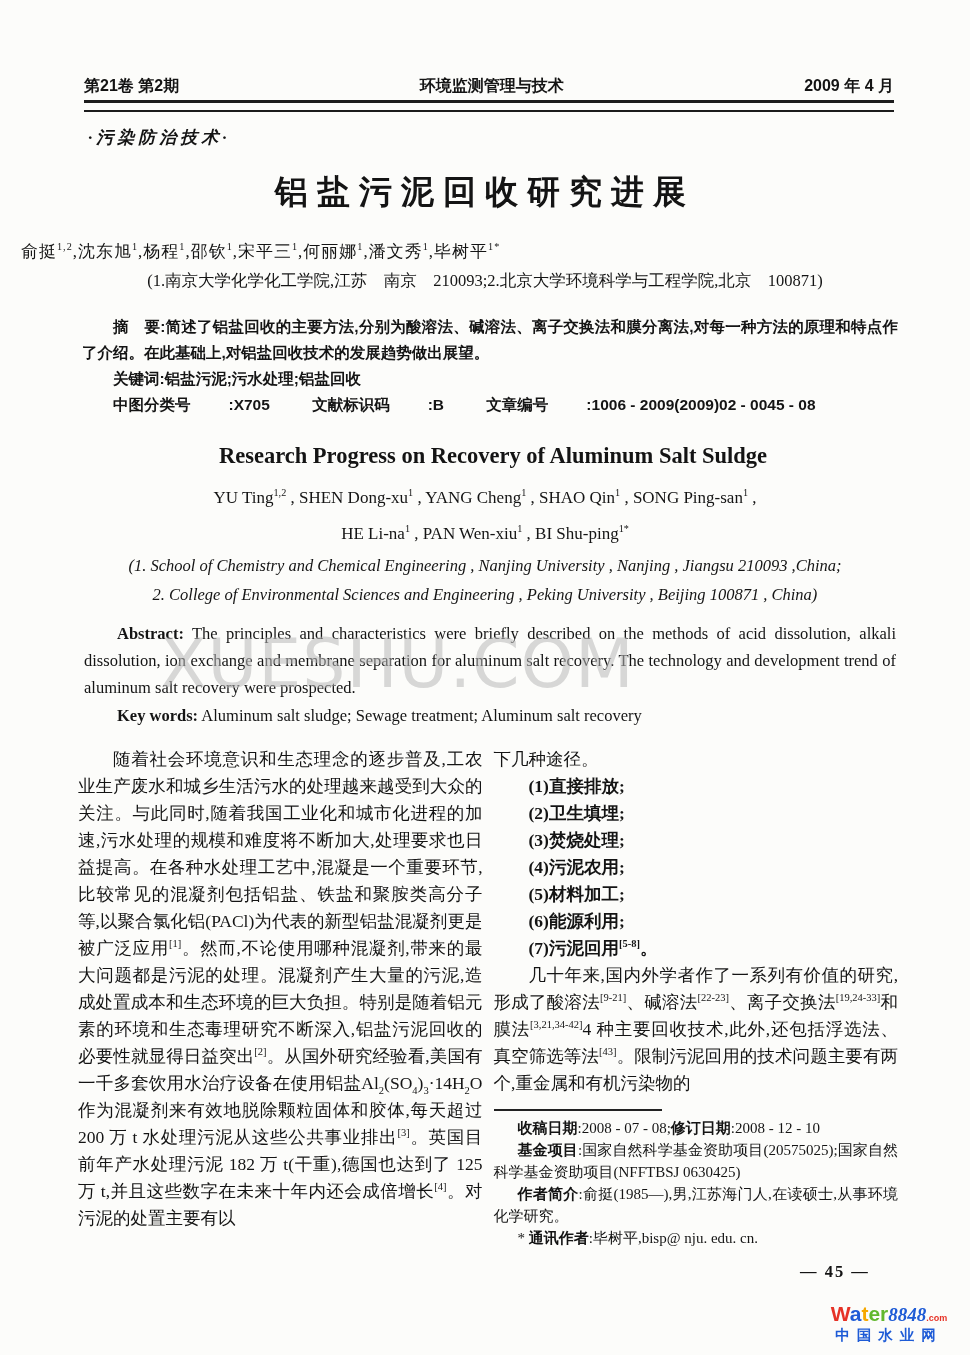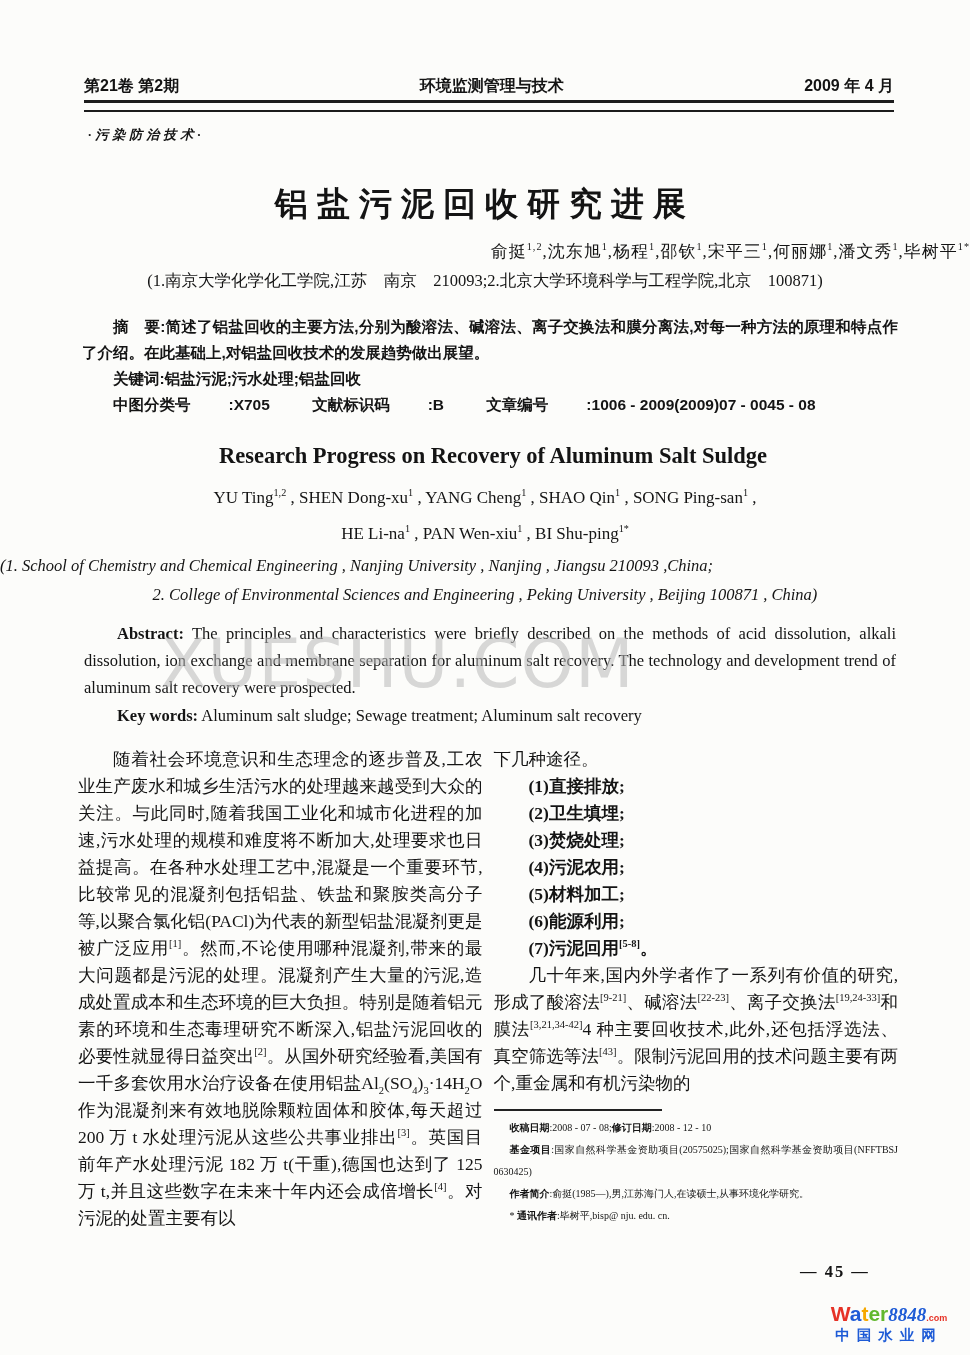--- a/index.html
+++ b/index.html
@@ -22,33 +22,33 @@
     display:flex;justify-content:space-between;align-items:baseline;
     font-size:16px;font-weight:bold;
     font-family:"Liberation Sans","DejaVu Sans",sans-serif;
   }
   .double-rule{
     position:absolute;top:100px;left:84px;right:76px;height:7px;
     border-top:3px solid #1c1c1c;border-bottom:2px solid #1c1c1c;
   }
   .section-label{
     position:absolute;top:126px;left:88px;
-    font-size:13px;font-weight:bold;letter-spacing:4px;
+    font-size:17px;font-weight:bold;letter-spacing:4px;
     font-style:italic;
   }
 
   
   .cn-title{
     position:absolute;top:170px;left:0;right:0;
     text-align:center;font-size:33px;font-weight:bold;letter-spacing:9px;
     font-family:"Liberation Sans","DejaVu Sans",sans-serif;
   }
   .cn-authors{
     position:absolute;top:240px;left:0;right:0;
-    text-align:right;font-size:17px;letter-spacing:1px;
+    text-align:left;font-size:17px;letter-spacing:1px;padding-left:21px;
   }
   .cn-affil{
     position:absolute;top:270px;left:0;right:0;
     text-align:center;font-size:16.5px;
   }
 
   
   .cn-abstract{
     position:absolute;top:314px;left:82px;right:72px;
     font-family:"Liberation Sans","DejaVu Sans",sans-serif;
@@ -59,21 +59,21 @@
   .cn-abstract .meta-line span{margin-right:38px;}
   .cn-abstract .meta-line span:last-child{margin-right:0;}
 
   
   .en-title{
     position:absolute;top:443px;left:0;right:0;
     text-align:center;font-size:22.5px;font-weight:bold;
   }
   .en-authors-1{position:absolute;top:488px;left:0;right:0;text-align:center;font-size:17px;}
   .en-authors-2{position:absolute;top:524px;left:0;right:0;text-align:center;font-size:17px;}
-  .en-affil-1{position:absolute;top:556px;left:0;right:0;text-align:left;font-size:16.5px;font-style:italic;}
+  .en-affil-1{position:absolute;top:556px;left:0;right:0;text-align:center;font-size:16.5px;font-style:italic;}
   .en-affil-2{position:absolute;top:585px;left:0;right:0;text-align:center;font-size:16.5px;font-style:italic;}
 
   .en-abstract{
     position:absolute;top:620px;left:84px;right:74px;
     font-size:16.5px;line-height:27px;text-align:justify;
   }
   .en-abstract p{margin:0;text-indent:2em;}
   .en-abstract .kw{margin-top:1px;}
 
   
@@ -88,21 +88,21 @@
   .columns{
     position:absolute;top:746px;left:78px;right:72px;
     display:flex;gap:11px;
   }
   .col{flex:1;font-size:17.5px;line-height:27px;text-align:justify;}
   .col p{margin:0;}
   .indent{text-indent:2em;}
   .col .list-item{text-indent:2em;font-weight:bold;}
 
   
-  .footnote{margin-top:12px;font-size:10px;line-height:22px;}
+  .footnote{margin-top:12px;font-size:15px;line-height:22px;}
   .footnote-rule{width:168px;border-top:2px solid #222;margin-bottom:6px;}
   .footnote p{margin:0;text-indent:1.6em;text-align:justify;}
   .footnote b{font-family:"Liberation Sans","DejaVu Sans",sans-serif;}
 
   
   .page-number{
     position:absolute;top:1262px;left:800px;
     font-size:16.5px;font-weight:bold;letter-spacing:2px;
   }
 
@@ -124,31 +124,31 @@
 
   <div class="journal-header">
     <span>第21卷  第2期</span>
     <span>环境监测管理与技术</span>
     <span>2009 年 4 月</span>
   </div>
   <div class="double-rule"></div>
 
   <div class="section-label">·污染防治技术·</div>
 
-  <h1 class="cn-title" style="margin:12px;text-align:center;">铝盐污泥回收研究进展</h1>
+  <h1 class="cn-title" style="margin:0;text-align:center;">铝盐污泥回收研究进展</h1>
   <div class="cn-authors">俞挺<sup>1,2</sup>,沈东旭<sup>1</sup>,杨程<sup>1</sup>,邵钦<sup>1</sup>,宋平三<sup>1</sup>,何丽娜<sup>1</sup>,潘文秀<sup>1</sup>,毕树平<sup>1*</sup></div>
   <div class="cn-affil">(1.南京大学化学化工学院,江苏　南京　210093;2.北京大学环境科学与工程学院,北京　100871)</div>
 
   <div class="cn-abstract">
     <p><span>摘　要</span><span>:简述了铝盐回收的主要方法,分别为酸溶法、碱溶法、离子交换法和膜分离法,对每一种方法的原理和特点作了介绍。在此基础上,对铝盐回收技术的发展趋势做出展望。</span></p>
     <p><span>关键词</span><span>:铝盐污泥;污水处理;铝盐回收</span></p>
     <p class="meta-line">
       <span><span>中图分类号</span><span>:X705</span></span>
       <span><span>文献标识码</span><span>:B</span></span>
-      <span><span>文章编号</span><span>:1006 - 2009(2009)07 - 0045 - 08</span></span>
+      <span><span>文章编号</span><span>:1006 - 2009(2009)02 - 0045 - 08</span></span>
     </p>
   </div>
 
   <h2 class="en-title" style="margin:0;padding-left:16px;">Research Progress on Recovery of Aluminum Salt Suldge</h2>
   <div class="en-authors-1">YU Ting<sup>1,2</sup> , SHEN Dong-xu<sup>1</sup> , YANG Cheng<sup>1</sup> , SHAO Qin<sup>1</sup> , SONG Ping-san<sup>1</sup> ,</div>
   <div class="en-authors-2">HE Li-na<sup>1</sup> , PAN Wen-xiu<sup>1</sup> , BI Shu-ping<sup>1*</sup></div>
   <div class="en-affil-1">(1. School of Chemistry and Chemical Engineering , Nanjing University , Nanjing , Jiangsu 210093 ,China;</div>
   <div class="en-affil-2">2. College of Environmental Sciences and Engineering , Peking University , Beijing 100871 , China)</div>
 
   <div class="en-abstract">

